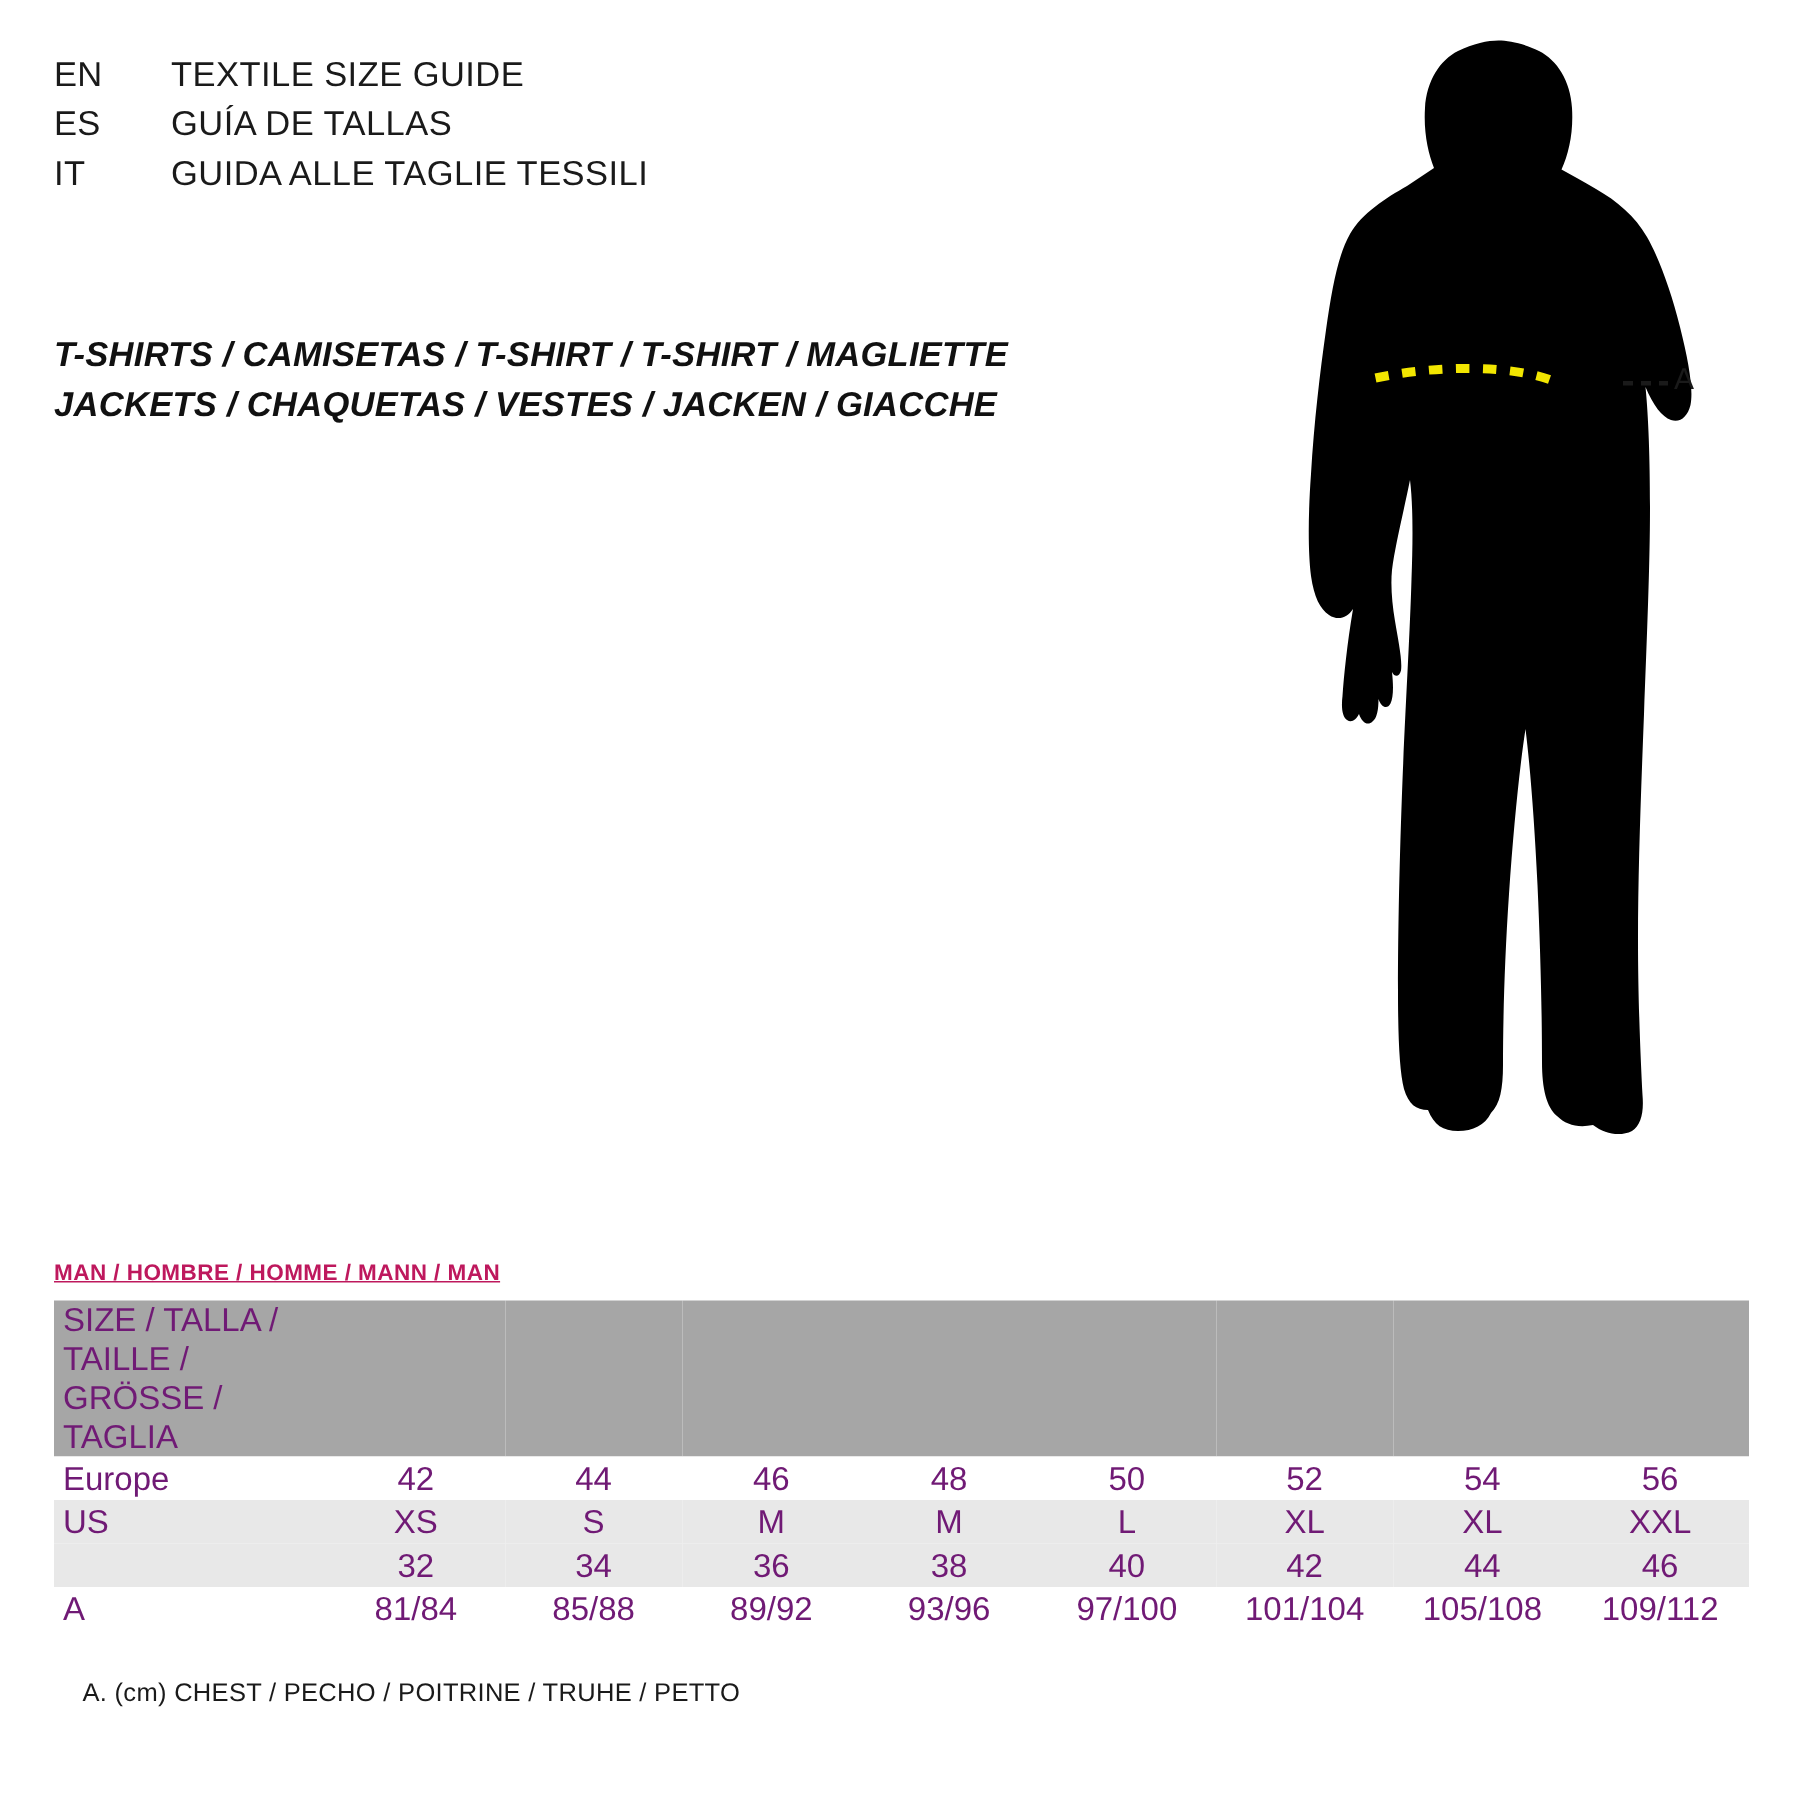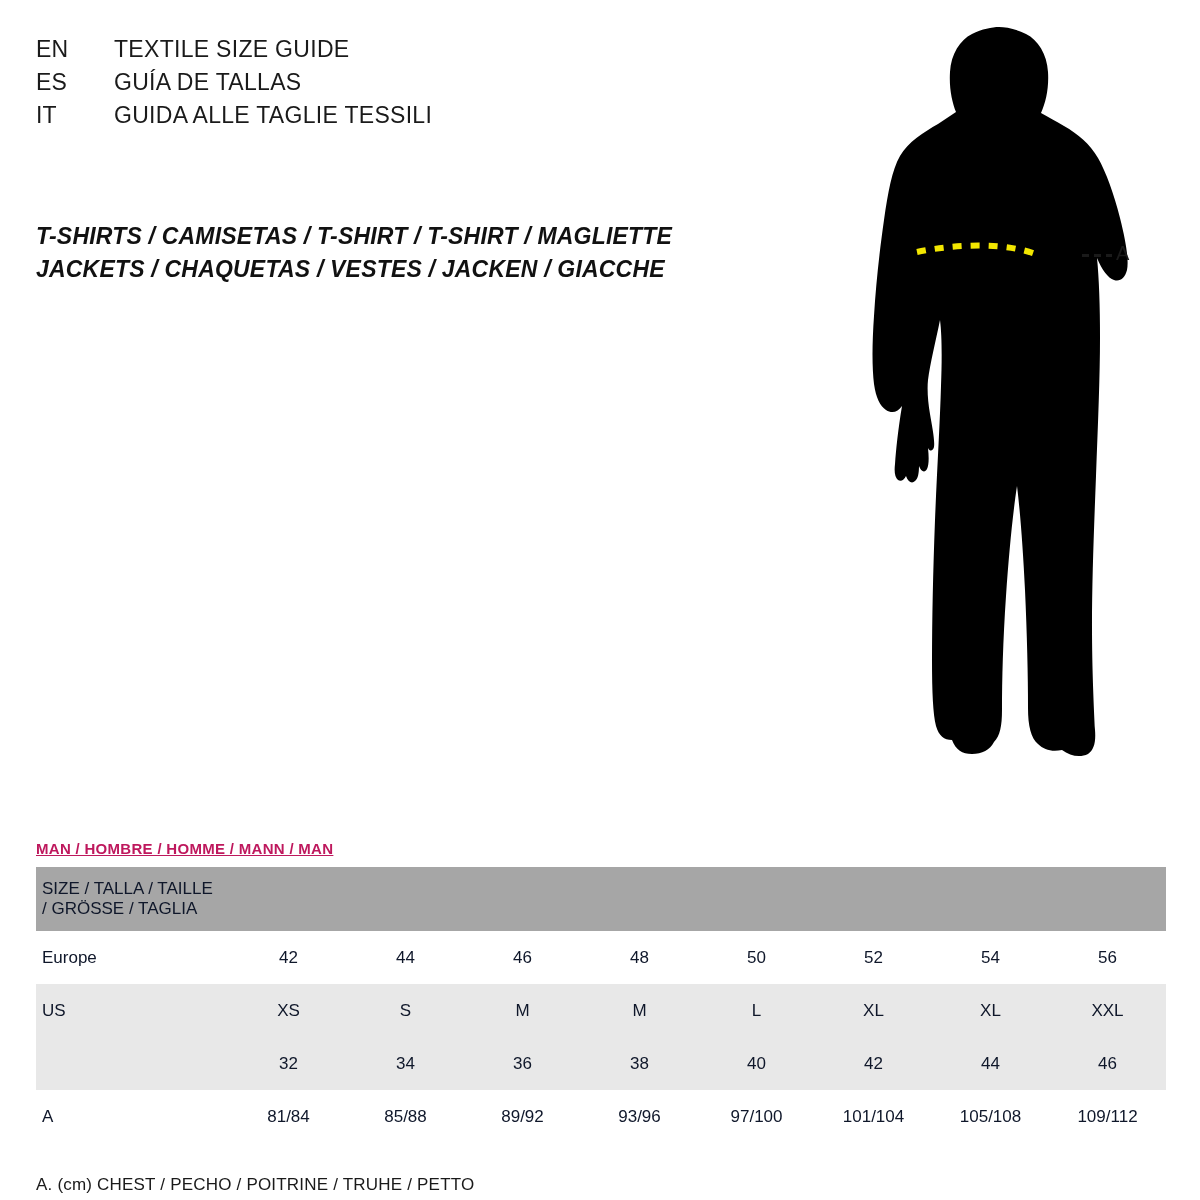--- a/index.html
+++ b/index.html
@@ -99,23 +99,23 @@
     color: #be185d;
     margin-bottom: 10px;
     text-decoration: underline;
   }
   table.size-table {
     border-collapse: collapse;
     width: 1130px;
     table-layout: fixed;
   }
   table.size-table td {
-    font-size: 17px;
-    color: #0f172a;
-    padding: 12px;
+    font-size: 22px;
+    color: #701a75;
+    padding: 0;
     height: 29px;
     vertical-align: middle;
   }
   .col-label {
     width: 176px;
     text-align: left;
     padding-left: 6px !important;
   }
   .cell-val {
     text-align: center;
@@ -127,20 +127,21 @@
     color: #1a1a1a;
   }
   .row-light td { background: #ffffff; }
   .row-shade td { background: #e8e8e8; }
 
   .footnote {
     margin-top: 32px;
     font-size: 17px;
     color: #1a1a1a;
     letter-spacing: 0.2px;
+    margin-left: 19px;
   }
 </style>
 </head>
 <body>
 
 <div class="lang-block">
   <div class="lang-row">
     <span class="lang-code">EN</span>
     <span class="lang-text">TEXTILE SIZE GUIDE</span>
   </div>

